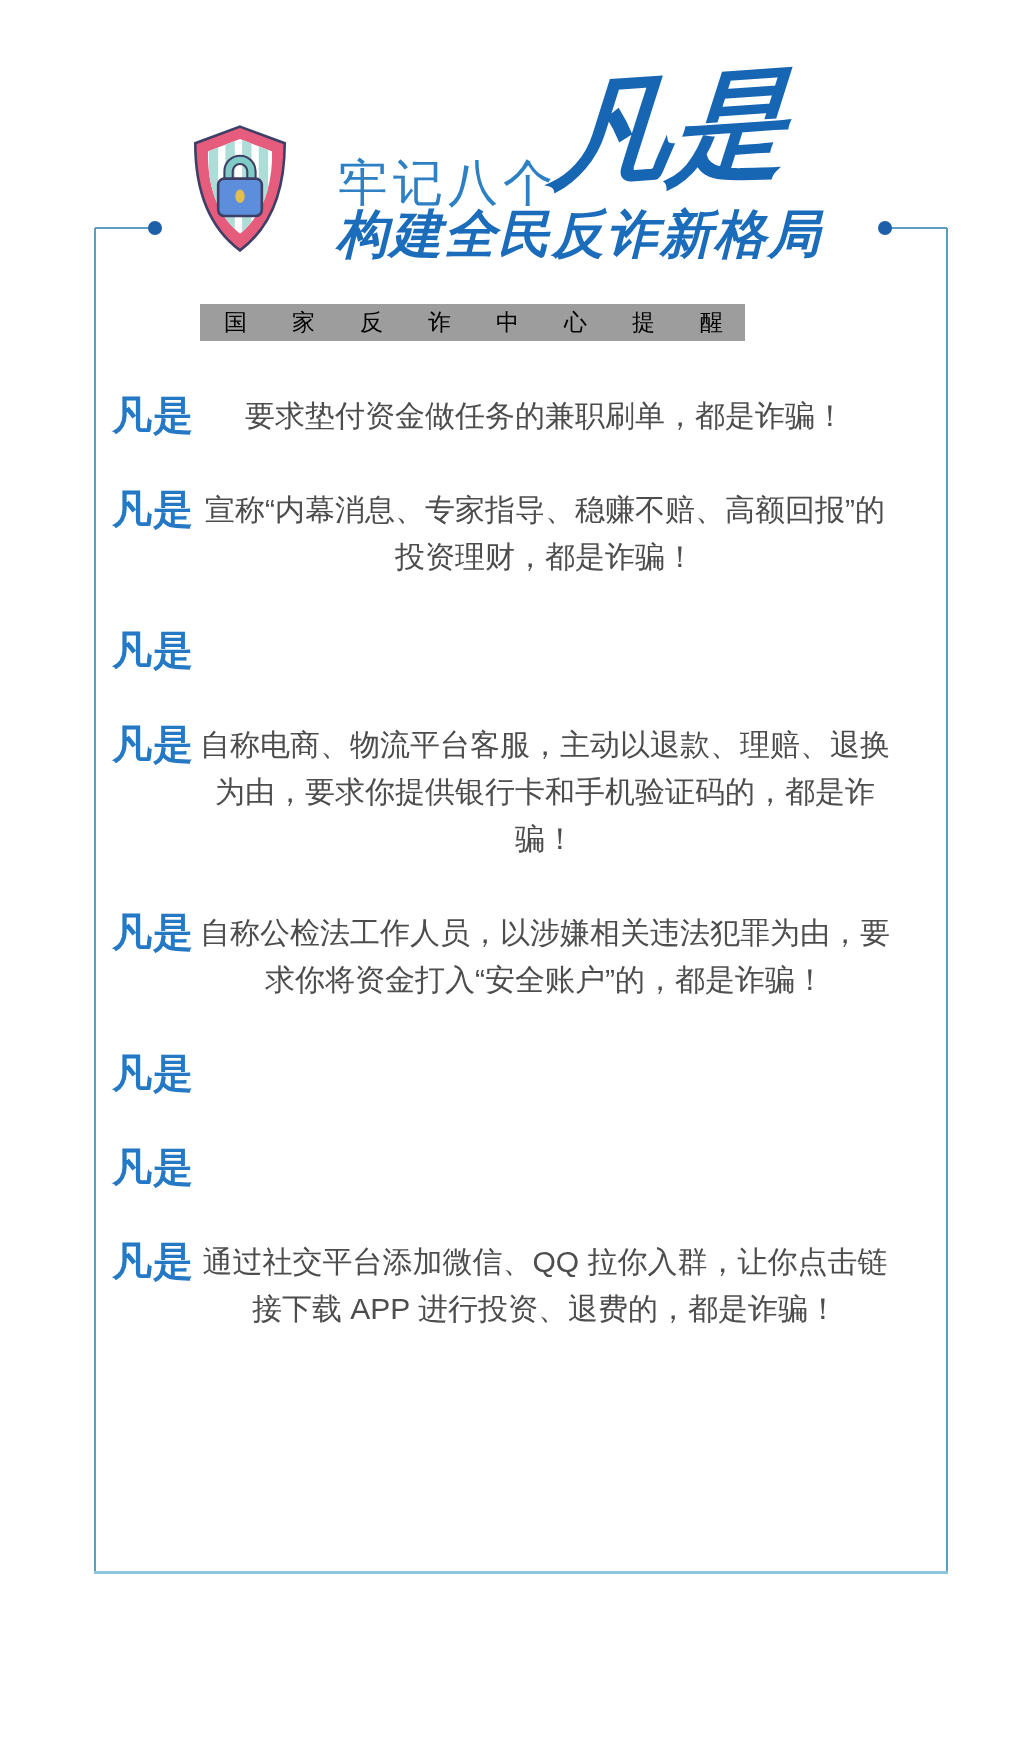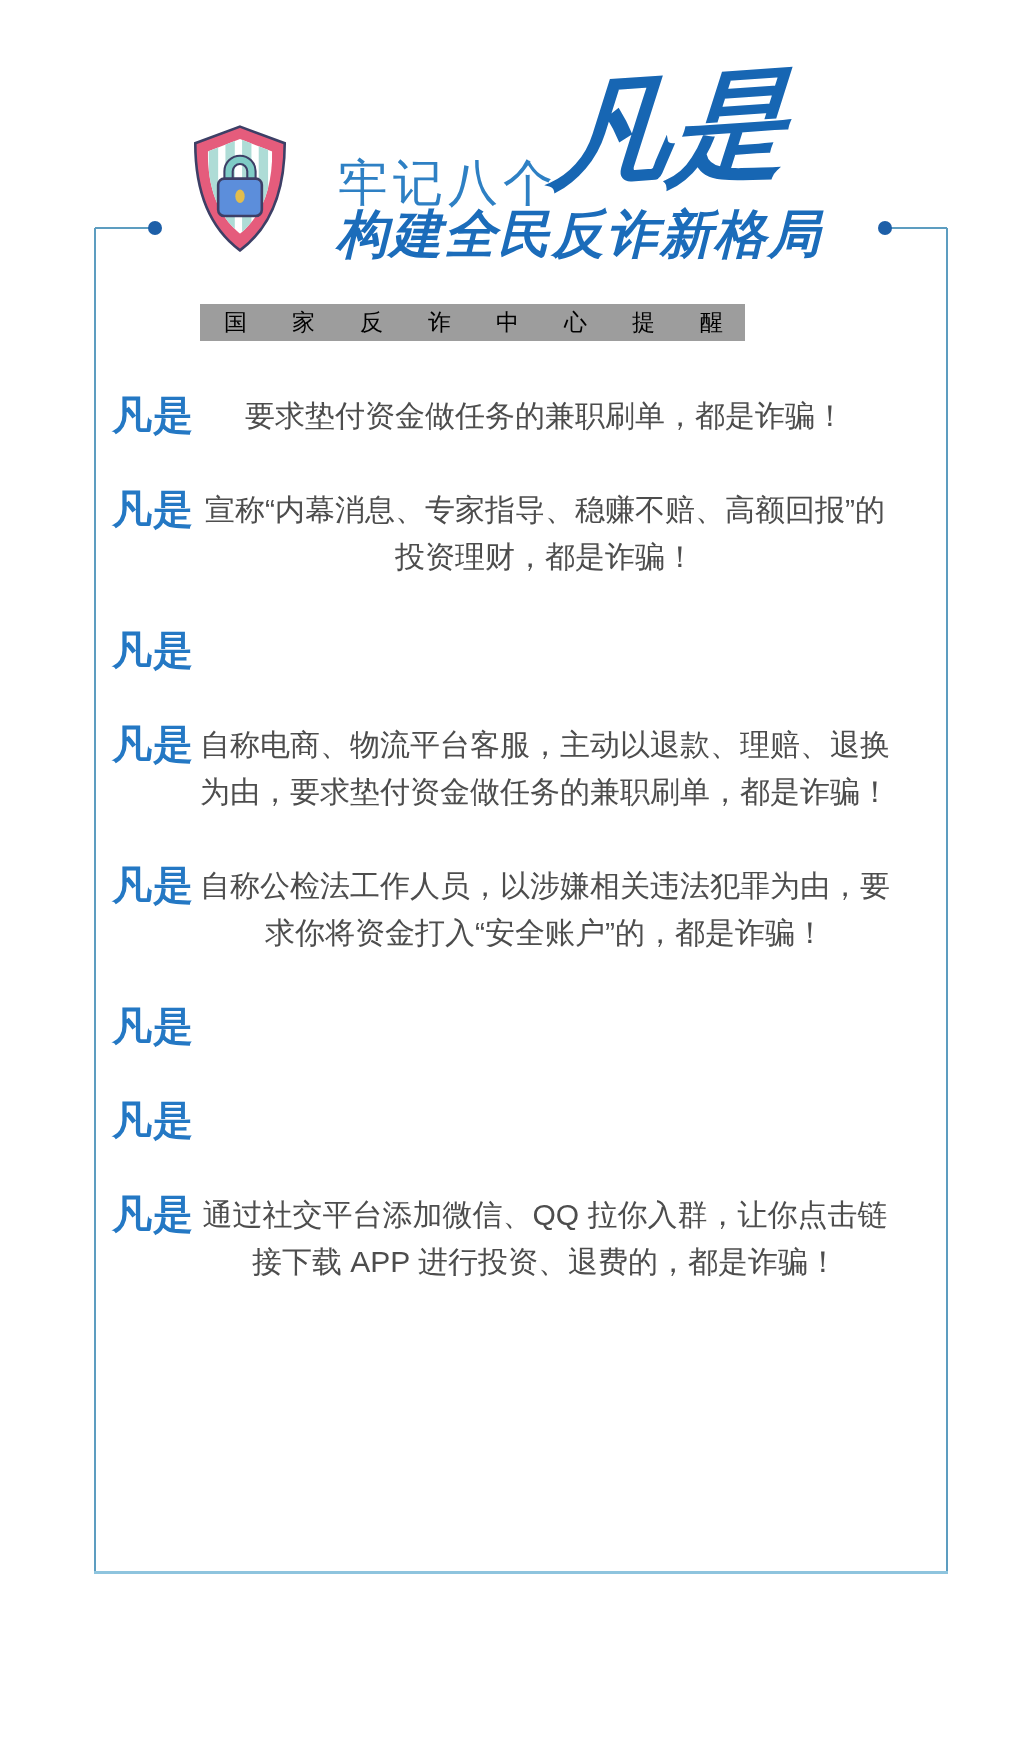--- a/index.html
+++ b/index.html
@@ -117,21 +117,21 @@
     <span class="item-label">凡是</span>
     <span class="item-text">宣称“内幕消息、专家指导、稳赚不赔、高额回报”的投资理财，都是诈骗！</span>
   </div>
 
   <div class="item">
     <span class="item-label">凡是</span>
   </div>
 
   <div class="item">
     <span class="item-label">凡是</span>
-    <span class="item-text">自称电商、物流平台客服，主动以退款、理赔、退换为由，要求垫付资金做任务的兼职刷单，都是诈骗！</span>
+    <span class="item-text">自称电商、物流平台客服，主动以退款、理赔、退换为由，要求你提供银行卡和手机验证码的，都是诈骗！</span>
   </div>
 
   <div class="item">
     <span class="item-label">凡是</span>
     <span class="item-text">自称公检法工作人员，以涉嫌相关违法犯罪为由，要求你将资金打入“安全账户”的，都是诈骗！</span>
   </div>
 
   <div class="item">
     <span class="item-label">凡是</span>
   </div>

